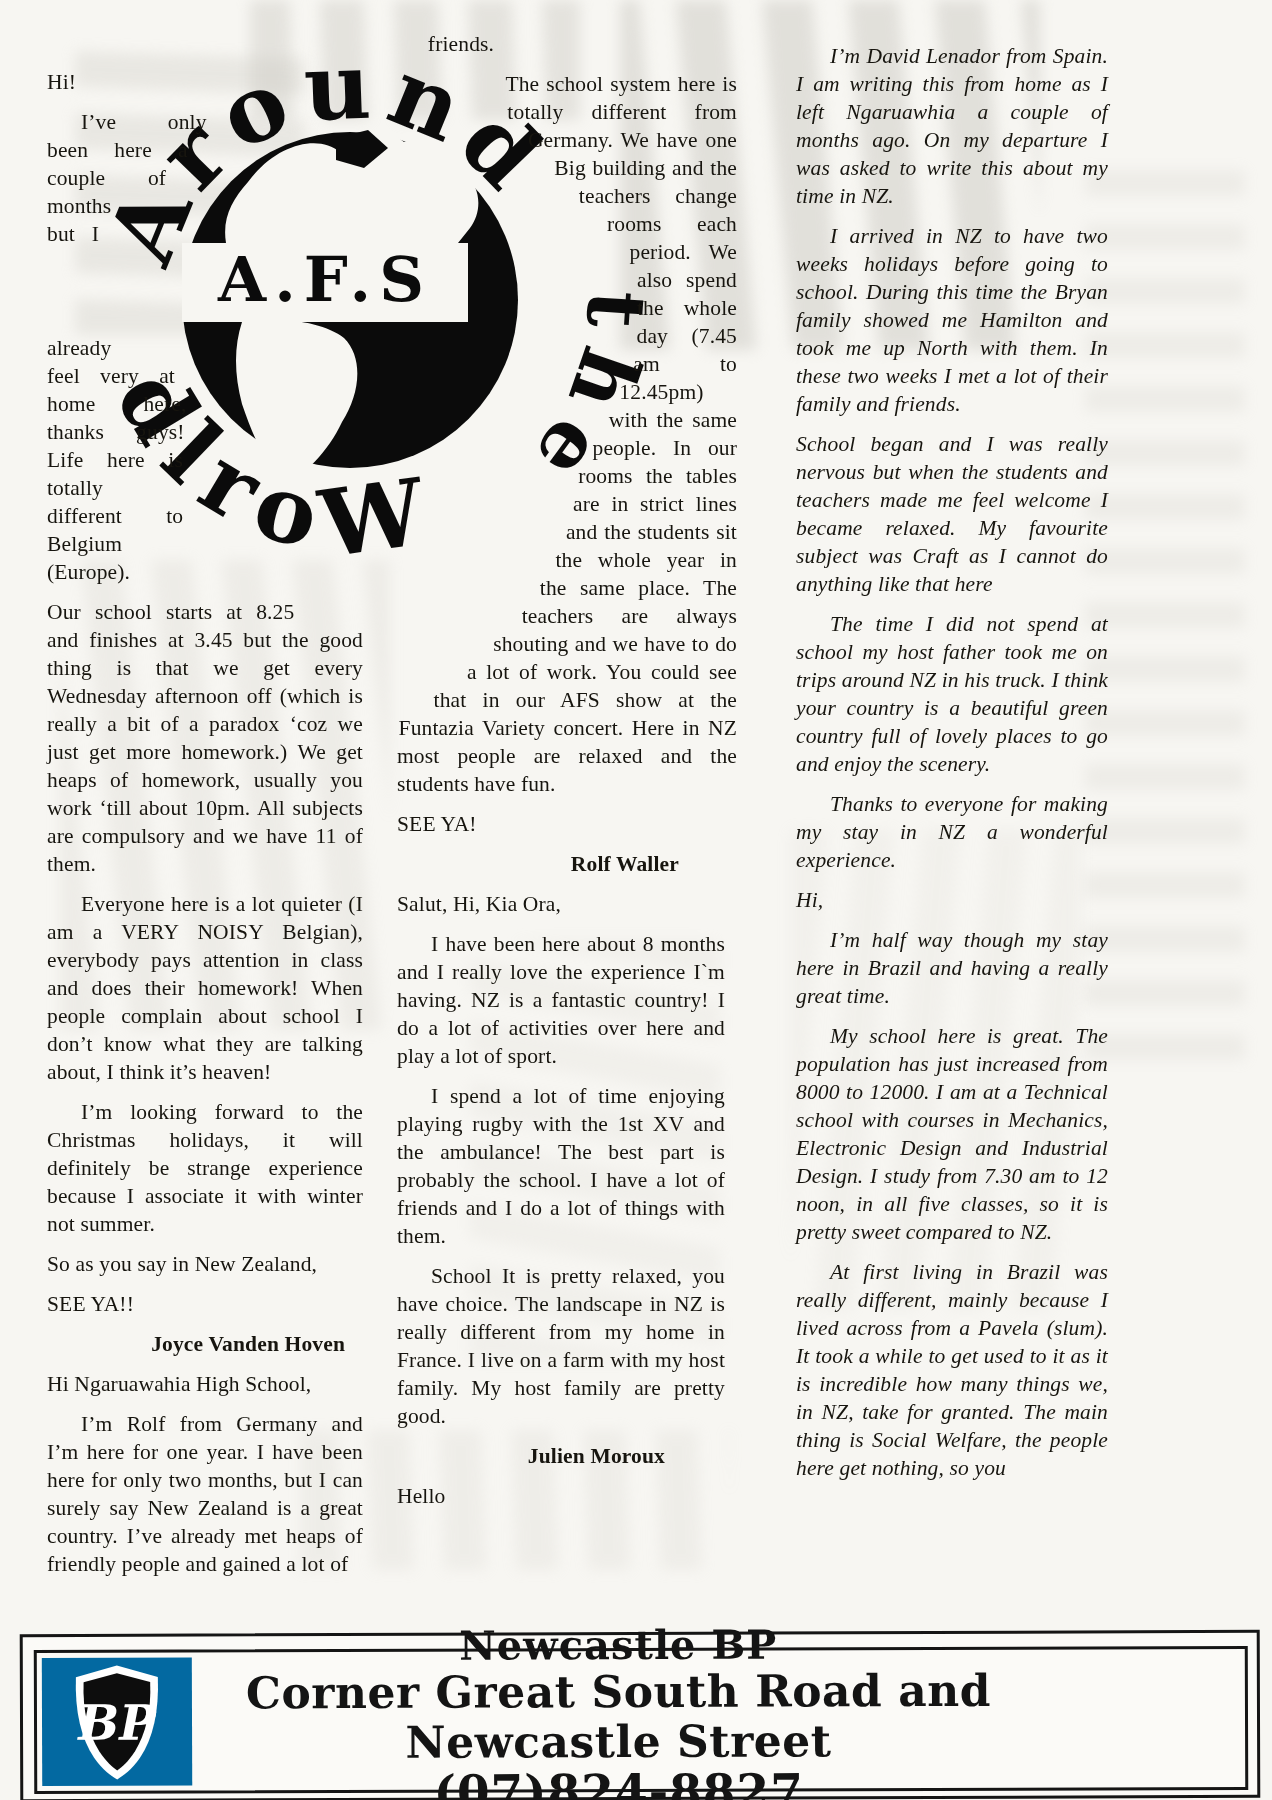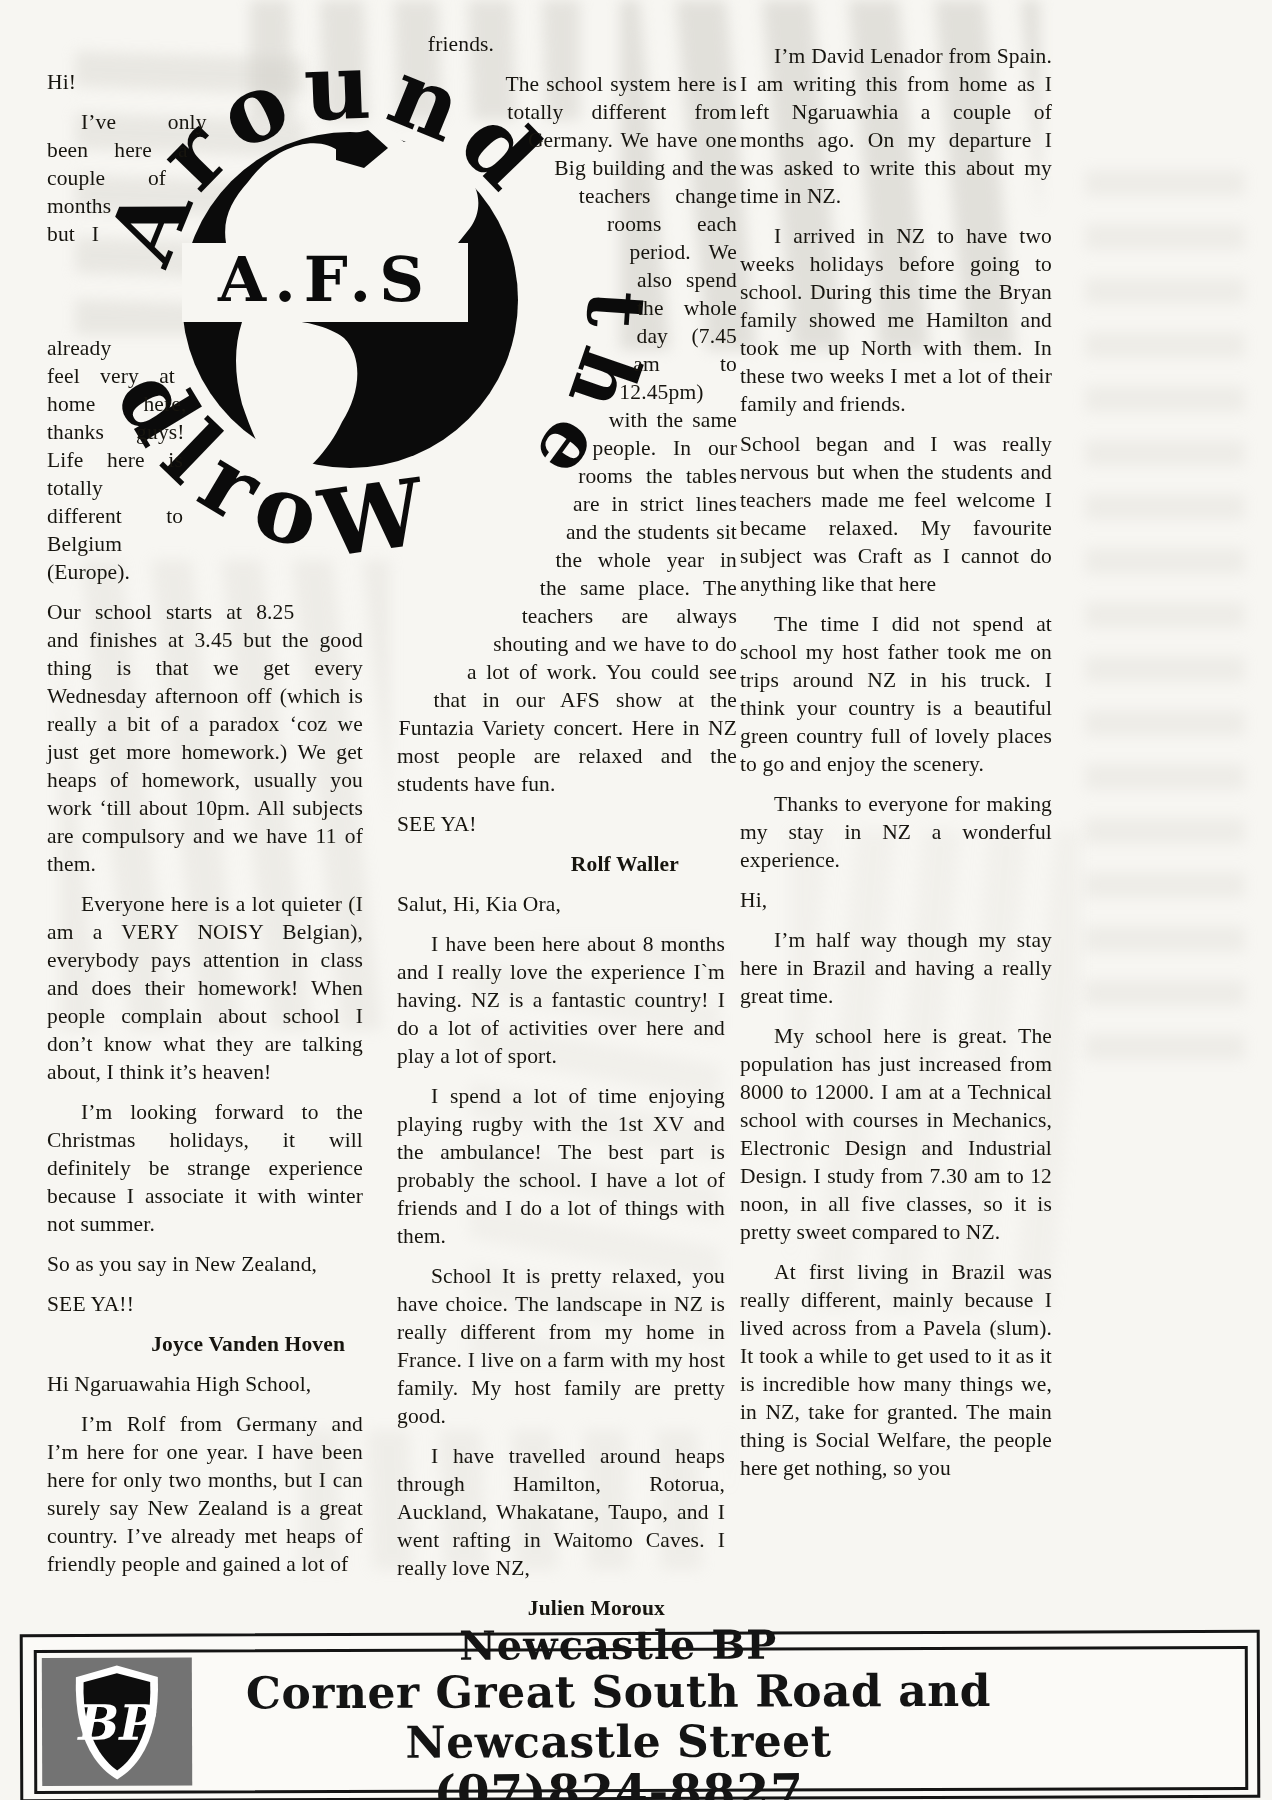--- a/index.html
+++ b/index.html
@@ -14,41 +14,41 @@
   .mt4{margin-top:4px}.mt26{margin-top:26px}.mt30{margin-top:30px}.mt32{margin-top:32px}
   .mt36{margin-top:36px}.mt44{margin-top:44px}.mt64{margin-top:64px}.mt84{margin-top:84px}
   .mt92{margin-top:92px}
   .sig{font-weight:bold;}
   .sigR{text-align:right;padding-right:18px;}
   .pr46{padding-right:46px}.pr60{padding-right:60px}
   .sigC{text-align:center;padding-left:90px;}
   b{font-weight:normal;}
   #colLeft{left:35px;top:56px;width:340px;}
   #colMid{left:385px;top:18px;width:352px;}
-  #colRight{left:728px;top:30px;width:336px;}
+  #colRight{left:784px;top:30px;width:336px;font-style:italic;}
   
   .wrapR{float:right;width:340px;height:558px;
     shape-outside:polygon(340px 0px,185px 0px,193px 50px,168px 85px,148px 115px,128px 140px,
       100px 165px,60px 195px,52px 220px,50px 245px,58px 268px,95px 288px,140px 306px,
       152px 330px,152px 355px,150px 385px,148px 413px,148px 443px,150px 470px,158px 500px,
       210px 528px,270px 545px,340px 558px);}
   .wrapL{float:left;width:352px;height:742px;
     shape-outside:polygon(0px 0px,38px 35px,72px 70px,118px 102px,142px 135px,175px 170px,
       205px 205px,240px 236px,252px 268px,252px 300px,248px 335px,230px 368px,220px 400px,
       195px 432px,190px 464px,182px 497px,170px 529px,152px 561px,130px 594px,90px 627px,
       70px 659px,20px 680px,8px 710px,0px 742px);}
   
   .logo{position:absolute;left:30px;top:22px;width:660px;height:600px;pointer-events:none;}
   .logo text{font-family:"DejaVu Serif","Liberation Serif",serif;font-weight:bold;fill:#0b0b0b;}
   
   .ad{position:absolute;left:20px;top:1632px;width:1234px;height:162px;border:3px solid #151515;
       background:#fbfaf7;transform:rotate(-0.2deg);}
   .ad-inner{position:absolute;left:11px;top:13px;right:9px;bottom:5px;border:3px solid #151515;
       display:flex;align-items:center;}
-  .bp-box{width:150px;height:128px;background:#737373;margin-left:5px;flex:0 0 auto;}
+  .bp-box{width:150px;height:128px;background:#0369a1;margin-left:5px;flex:0 0 auto;}
   .ad-text{flex:1;text-align:center;padding-right:200px;
       font-family:"DejaVu Serif","Liberation Serif",serif;font-weight:bold;color:#141414;}
   .ad-name{font-size:40px;line-height:44px;letter-spacing:1px;}
   .ad-addr{font-size:44px;line-height:50px;letter-spacing:.5px;}
   .ad-phone{font-size:47px;line-height:50px;letter-spacing:1px;}
 </style>
 </head>
 <body>
 
 <div class="page">
@@ -102,21 +102,20 @@
   <div class="col" id="colMid">
     <div class="wrapL"></div>
     <p>friends.</p>
     <p class="ind">The school system here is totally different from Germany.  We have one Big building and the teachers change rooms each period.  We also spend the whole day (7.45 am to 12.45pm) with the same people.  In our rooms the tables are in strict lines and the students sit the whole year in the same place.  The teachers are always shouting and we have to do a lot of work.  You could see that  in our AFS show at the Funtazia Variety concert.  Here in NZ most people are relaxed and the students have fun.</p>
     <p class="mt30">SEE YA!</p>
     <p class="sig sigR pr46 mt32">Rolf Waller</p>
     <p class="mt84">Salut, Hi, Kia Ora,</p>
     <p class="ind">I have been here about 8 months and I really love the experience I`m having.  NZ is a fantastic country!  I do a lot of activities over here and play a lot of sport.</p>
     <p class="ind">I spend a lot of time enjoying playing rugby with the 1st XV and the ambulance!  The best part is probably the school.  I have a lot of friends and I do a lot  of things with them.</p>
     <p class="ind">School It is pretty relaxed, you have choice.  The landscape in NZ is really different from  my home in France.  I live on a farm with my host family.  My host family are pretty good.</p>
-    <p class="ind">I have travelled around heaps through Hamilton, Rotorua, Auckland, Whakatane, Taupo, and I went rafting in Waitomo Caves. I really love NZ,</p>
     <p class="sig sigR pr60 mt36">Julien Moroux</p>
     <p class="mt26">Hello</p>
   </div>
 
   <div class="col" id="colRight">
     <p class="ind">I’m David Lenador from Spain. I am writing this from home as I left Ngaruawhia a couple of months ago.  On my departure I was asked to write this about my time in NZ.</p>
     <p class="ind">I arrived in NZ to have two weeks holidays before going to school.  During this time the Bryan family showed me Hamilton and took me up North with them.  In these two weeks I met a lot of their family and friends.</p>
     <p>School began and I was really nervous but when the students and teachers made me feel welcome I became relaxed.  My favourite subject was Craft as I cannot do anything like that here</p>
     <p class="ind">The time I did not spend at school my host father took me on trips around NZ in his truck.  I think your country is a beautiful green country full of lovely places to go and enjoy the scenery.</p>
     <p class="ind">Thanks to everyone for making my stay in NZ a wonderful experience.</p>

